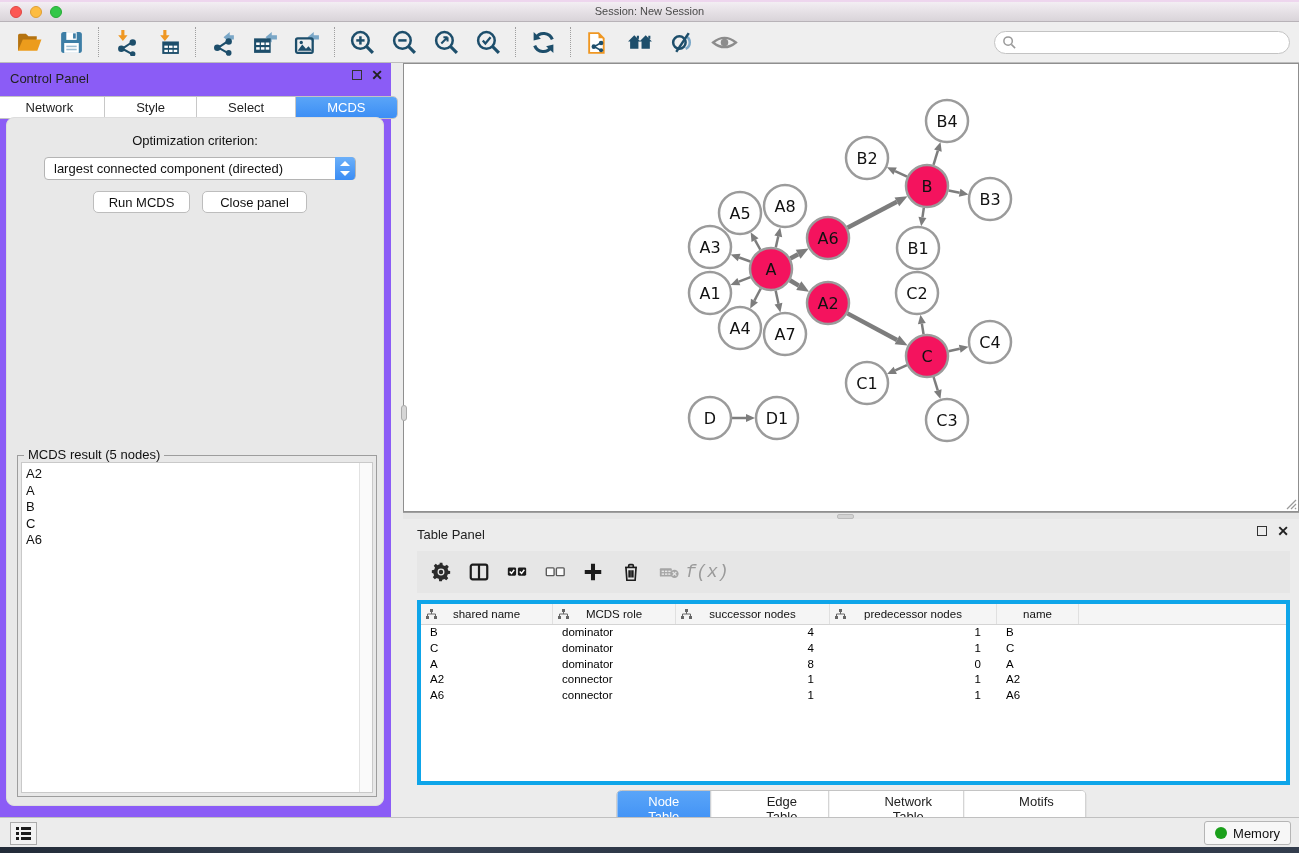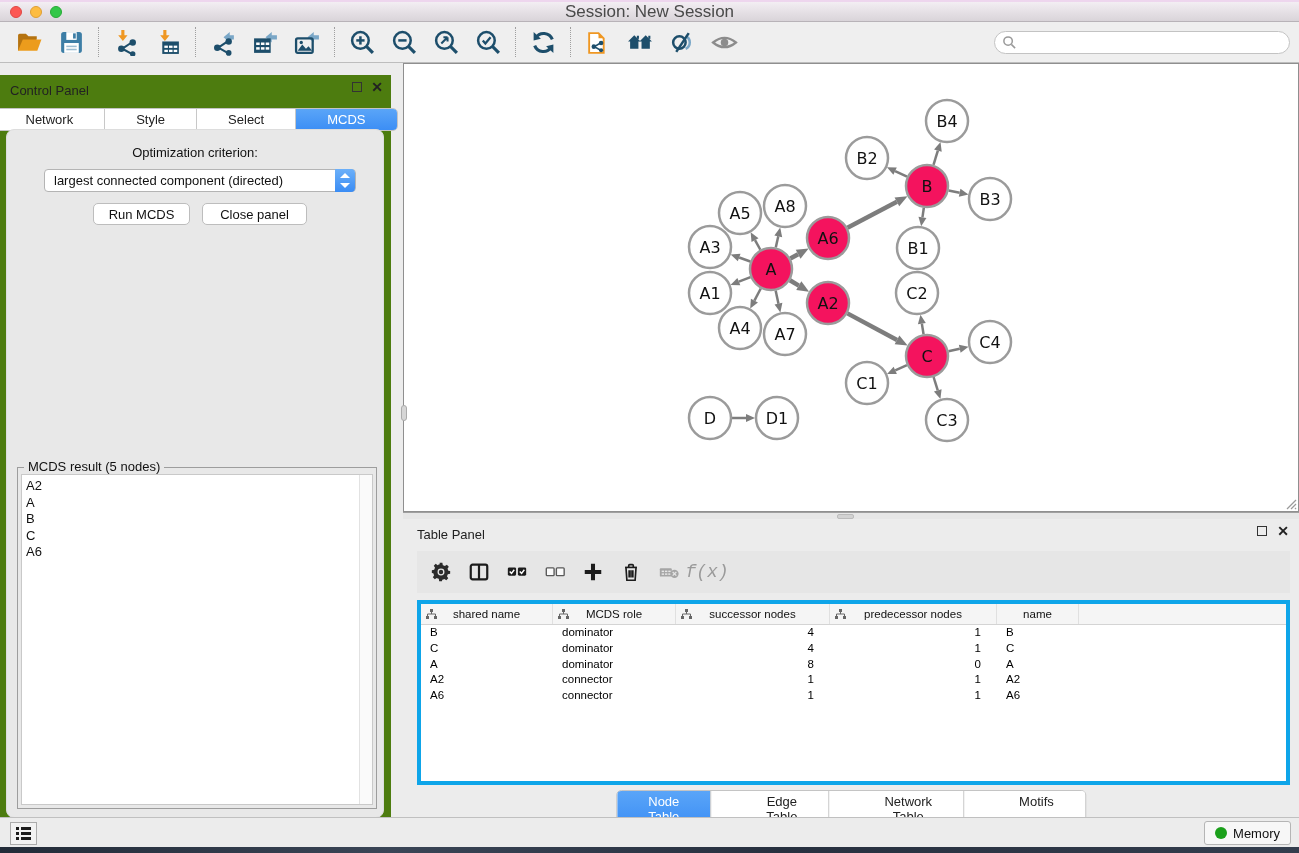--- a/index.html
+++ b/index.html
@@ -8,36 +8,36 @@
 
   
   #titlebar { position:absolute; left:0; top:0; width:1299px; height:22px;
     background:linear-gradient(#f3eef3, #d9d4d9); border-top:2px solid #eed6ee;
     border-bottom:1px solid #b8b3b8; }
   #titlebar .lights { position:absolute; left:10px; top:4px; display:flex; gap:8px; }
   .light { width:12px; height:12px; border-radius:50%; }
   .light.red { background:#fc5753; border:1px solid #df4744; }
   .light.yellow { background:#fdbc40; border:1px solid #de9f34; }
   .light.green { background:#33c748; border:1px solid #27aa35; }
-  #titlebar .title { text-align:center; font-size:17px; color:#4a4a4a; line-height:19px; }
+  #titlebar .title { text-align:center; font-size:11px; color:#4a4a4a; line-height:19px; }
 
   
   #toolbar { position:absolute; left:0; top:22px; width:1299px; height:41px;
     background:#efefef; border-bottom:1px solid #bdbdbd; display:flex; align-items:center; padding-left:8px; }
   .tb-group { display:flex; align-items:center; height:100%; }
   .tb-sep { width:1px; height:30px; border-left:1px dotted #9f9f9f; margin:0 6px; }
   .tb-btn { width:42px; height:36px; display:flex; align-items:center; justify-content:center; cursor:default; }
   .tb-btn svg { width:27px; height:27px; }
   #search-wrap { position:absolute; right:9px; top:31px; }
   #search-input { width:296px; height:23px; border:1px solid #c3c3c3; border-radius:12px; background:#fff;
     padding-left:26px; font-size:12px; color:#333; outline:none; }
   #search-icon { position:absolute; left:8px; top:4px; }
 
   
-  #control-panel { position:absolute; left:0; top:63px; width:391px; height:754px; background:#4d7c0f;margin-top:12px; }
+  #control-panel { position:absolute; left:0; top:63px; width:391px; height:754px; background:#8b5cf6; }
   #cp-header { position:absolute; left:0; top:0; width:100%; height:30px; }
   #cp-title { position:absolute; left:10px; top:8px; font-size:13px; color:#222; }
   .panel-wicons { position:absolute; right:8px; top:7px; display:flex; gap:9px; align-items:center; }
   .float-icon { width:10px; height:10px; border:1.6px solid #333; }
   .close-icon { font-size:14px; font-weight:bold; color:#222; line-height:10px; }
 
   .seg-tabs { display:flex; background:#fff; border:1px solid #c4c4c4; border-radius:5px; overflow:hidden;
     font-size:13px; color:#222; }
   .seg-tab { padding:3px 31px; border-right:1px solid #c8c8c8; background:#fff; text-align:center; cursor:default; }
   .seg-tab:last-child { border-right:none; }

